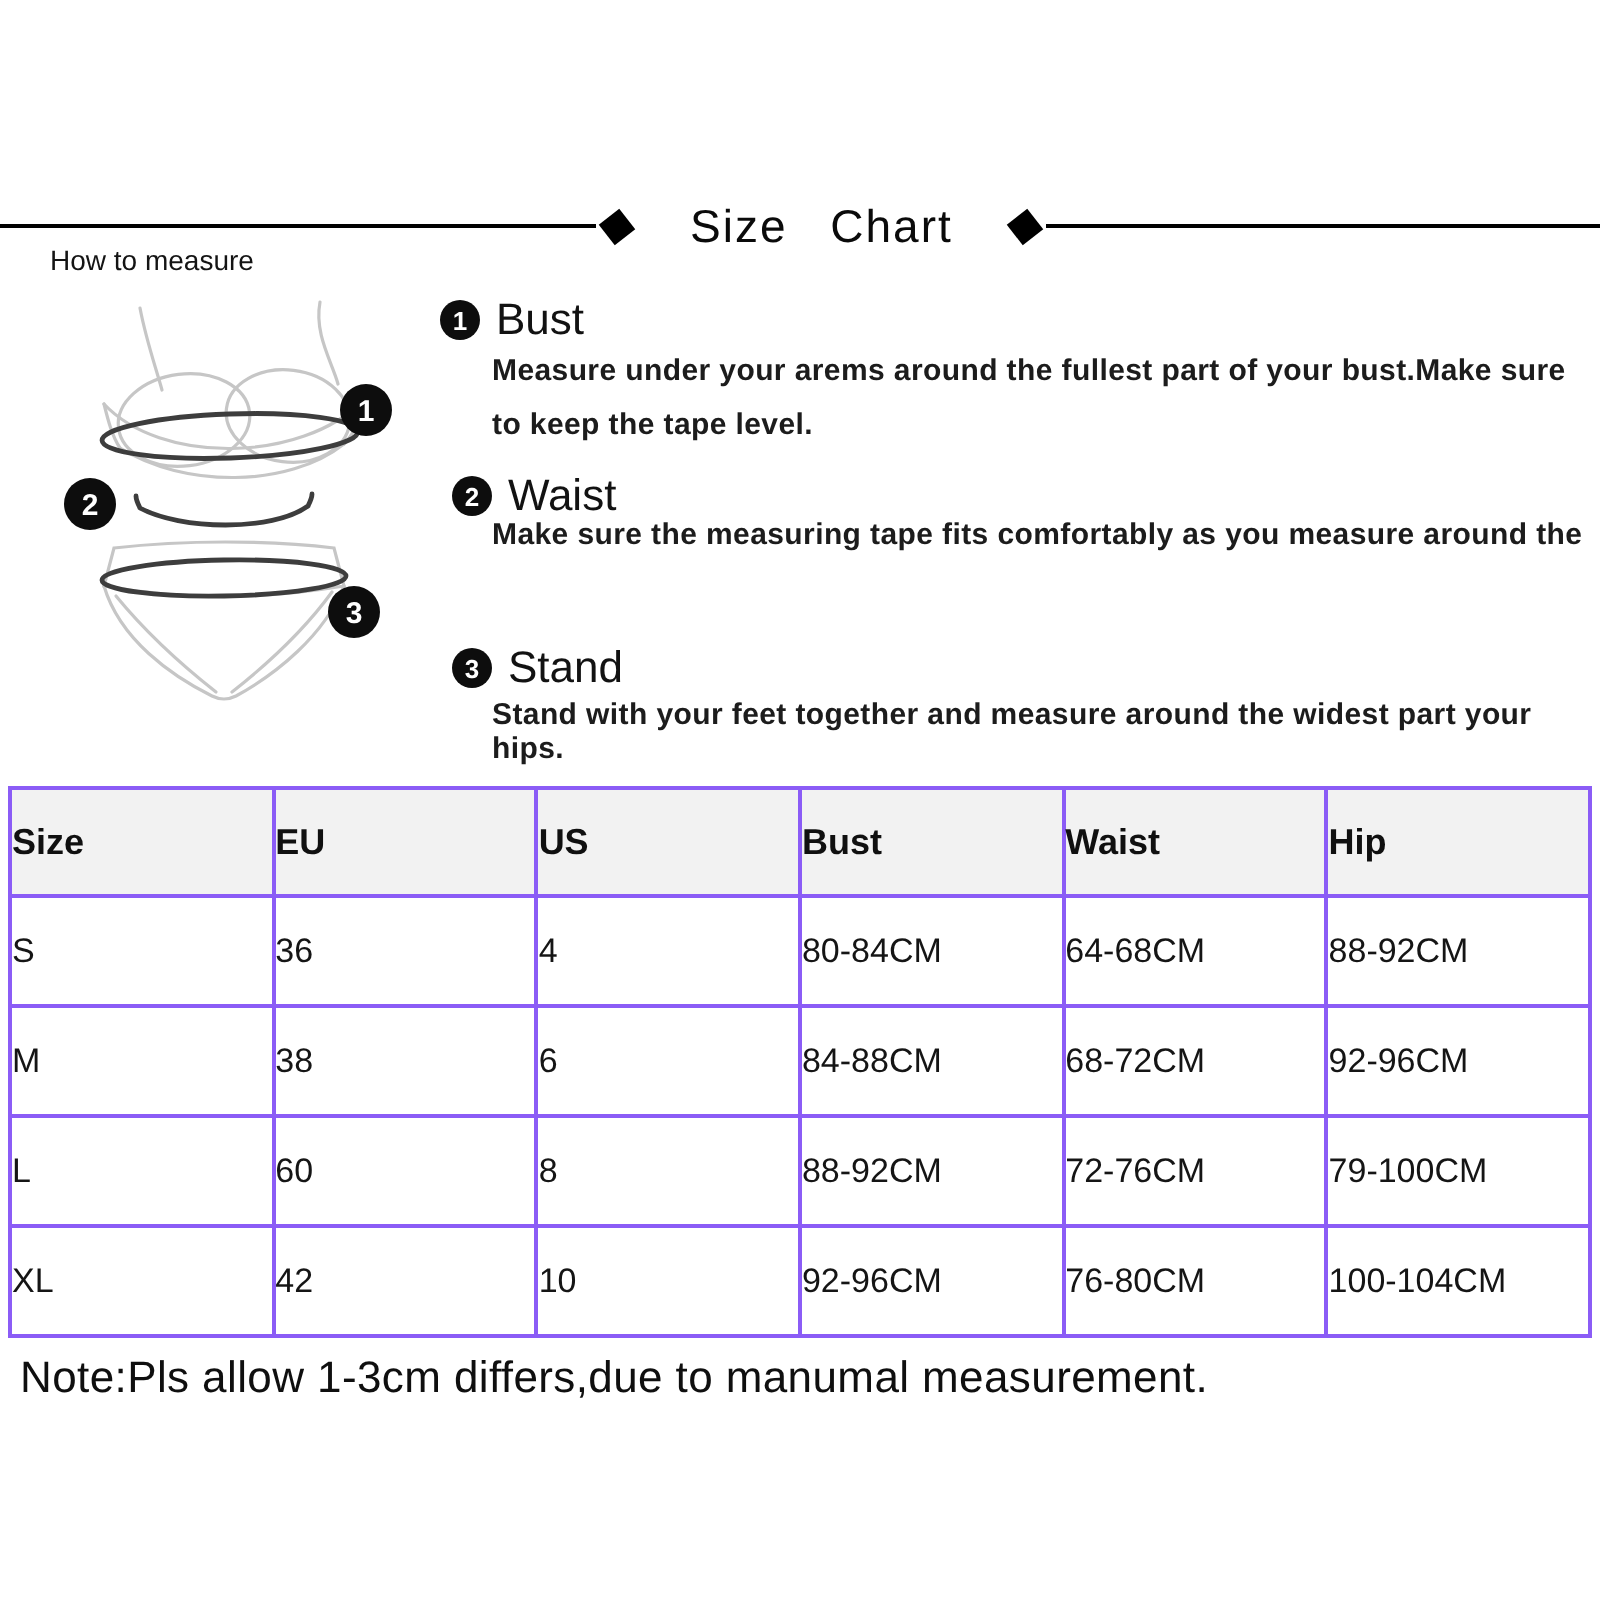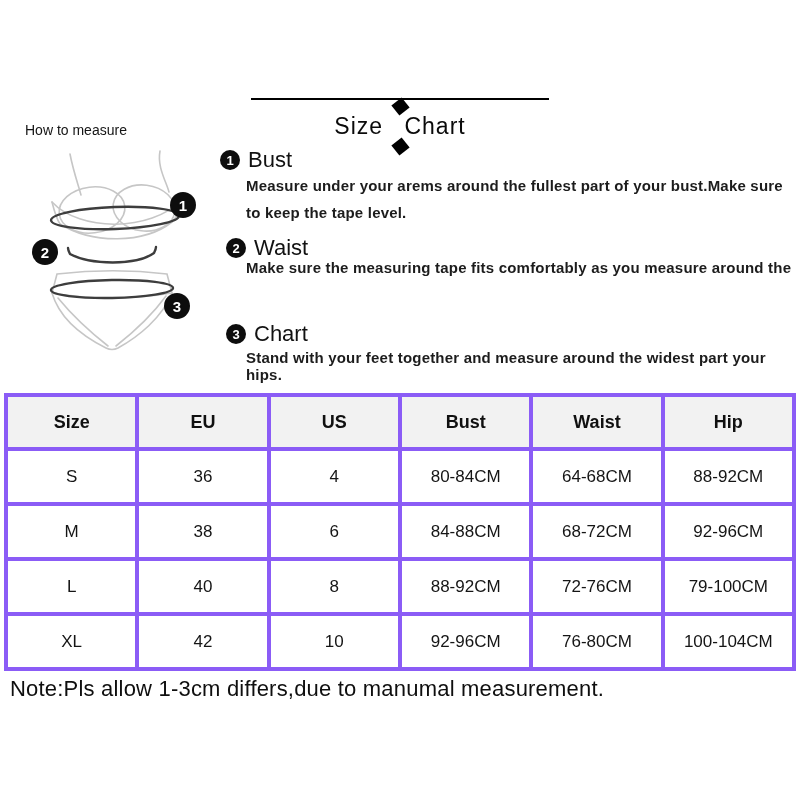--- a/index.html
+++ b/index.html
@@ -2,21 +2,21 @@
 <html><head>
 <meta charset="utf-8">
 <style>
   * { margin:0; padding:0; box-sizing:border-box; }
   html,body { background:#ffffff; }
   body { font-family:"Liberation Sans","DejaVu Sans",sans-serif; color:#111; }
   .page { position:relative; width:800px; height:800px; background:#fff; overflow:hidden; }
 
   
   .title-band { position:absolute; top:98px; left:0; width:800px; height:30px;
-                display:flex; align-items:center;flex-direction:column; }
+                display:flex; align-items:center; }
   .rule { height:2px; background:#000; flex:0 0 auto; }
   .rule.left  { width:298px; }
   .rule.right { flex:1 1 auto; }
   .diamond { width:13px; height:13px; background:#000; flex:0 0 auto;
              transform:rotate(52deg); margin:0 4px; }
   .page-title { font-size:23px; font-weight:500; color:#0a0a0a;
                 padding:0 26px; letter-spacing:1px; word-spacing:14px; white-space:nowrap; }
 
   
   .howto { position:absolute; top:122px; left:25px; font-size:14px; font-weight:500; color:#141414; }
@@ -29,21 +29,21 @@
   .badge { width:20px; height:20px; border-radius:50%; background:#0d0d0d; color:#fff;
            display:flex; align-items:center; justify-content:center;
            font-size:13px; font-weight:bold; flex:0 0 auto; }
   .inst-label { font-size:22px; font-weight:400; color:#121212; }
   .inst-line { position:absolute; left:246px; width:548px; font-size:15px;
                font-weight:600; color:#1c1c1c; letter-spacing:.2px; }
 
   
   .size-table { position:absolute; top:393px; left:4px; width:792px;
                 border-collapse:collapse; table-layout:fixed; }
-  .size-table th, .size-table td { border:4px solid #8b5cf6; text-align:center; vertical-align:middle; }
+  .size-table th, .size-table td { border:2px solid #8b5cf6; text-align:left; vertical-align:middle; }
   .size-table th { background:#f2f2f2; height:54px; font-size:18px; font-weight:bold; color:#101010; }
   .size-table td { background:#ffffff; height:55px; font-size:17px; font-weight:400; color:#151515; }
 
   
   .note { position:absolute; top:676px; left:10px; font-size:22px; font-weight:500;
           color:#0f0f0f; letter-spacing:.2px; }
 </style>
 </head>
 <body>
 
@@ -107,21 +107,21 @@
   <div class="inst-line" style="top:177px;">Measure under your arems around the fullest part of your bust.Make sure</div>
 
   <div class="inst-head" style="top:235px; left:226px;">
     <span class="badge">2</span>
     <span class="inst-label">Waist</span>
   </div>
   <div class="inst-line" style="top:259px;">Make sure the measuring tape fits comfortably as you measure around the</div>
 
   <div class="inst-head" style="top:321px; left:226px;">
     <span class="badge">3</span>
-    <span class="inst-label">Chart</span>
+    <span class="inst-label">Stand</span>
   </div>
   <div class="inst-line" style="top:349px;">Stand with your feet together and measure around the widest part your hips.</div>
 
   <table class="size-table">
     <thead>
       <tr>
         <th>Size</th>
         <th>EU</th>
         <th>US</th>
         <th>Bust</th>
@@ -141,21 +141,21 @@
       <tr>
         <td>M</td>
         <td>38</td>
         <td>6</td>
         <td>84-88CM</td>
         <td>68-72CM</td>
         <td>92-96CM</td>
       </tr>
       <tr>
         <td>L</td>
-        <td>40</td>
+        <td>60</td>
         <td>8</td>
         <td>88-92CM</td>
         <td>72-76CM</td>
         <td>79-100CM</td>
       </tr>
       <tr>
         <td>XL</td>
         <td>42</td>
         <td>10</td>
         <td>92-96CM</td>

